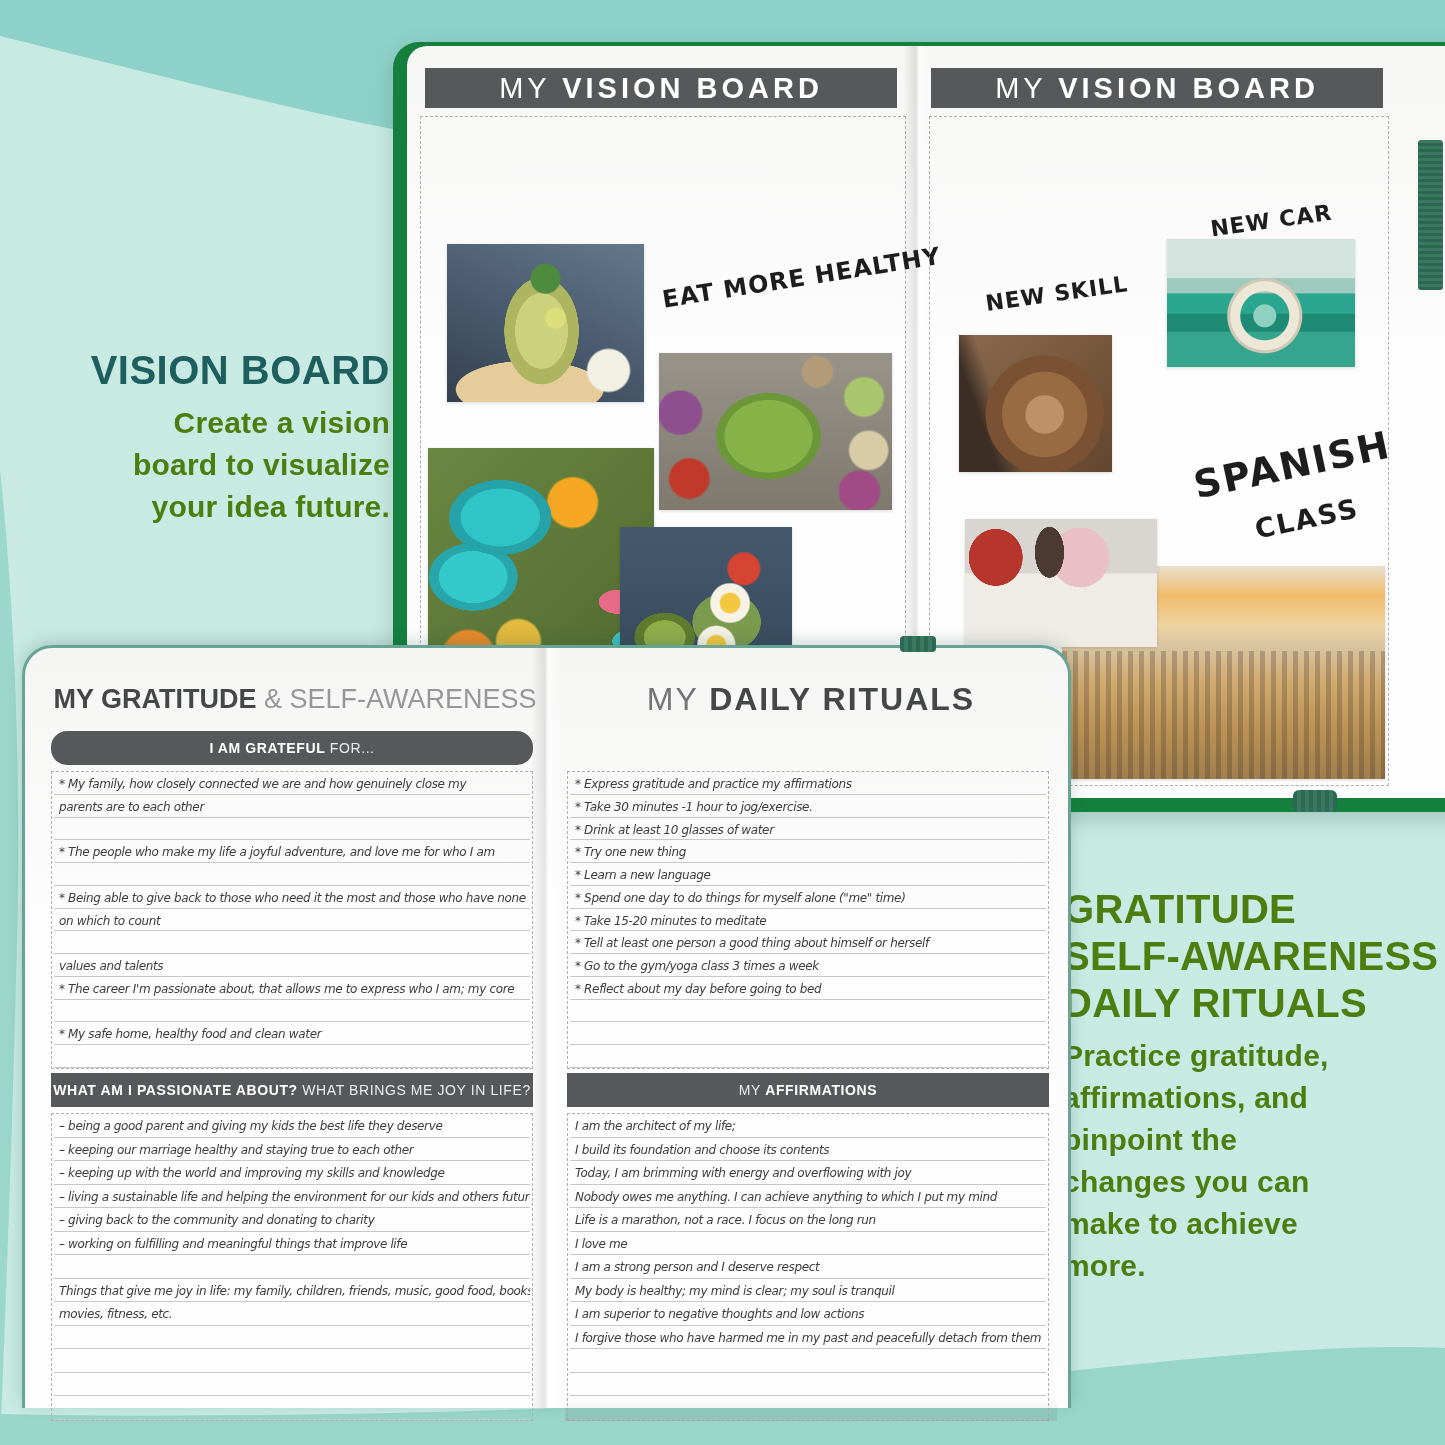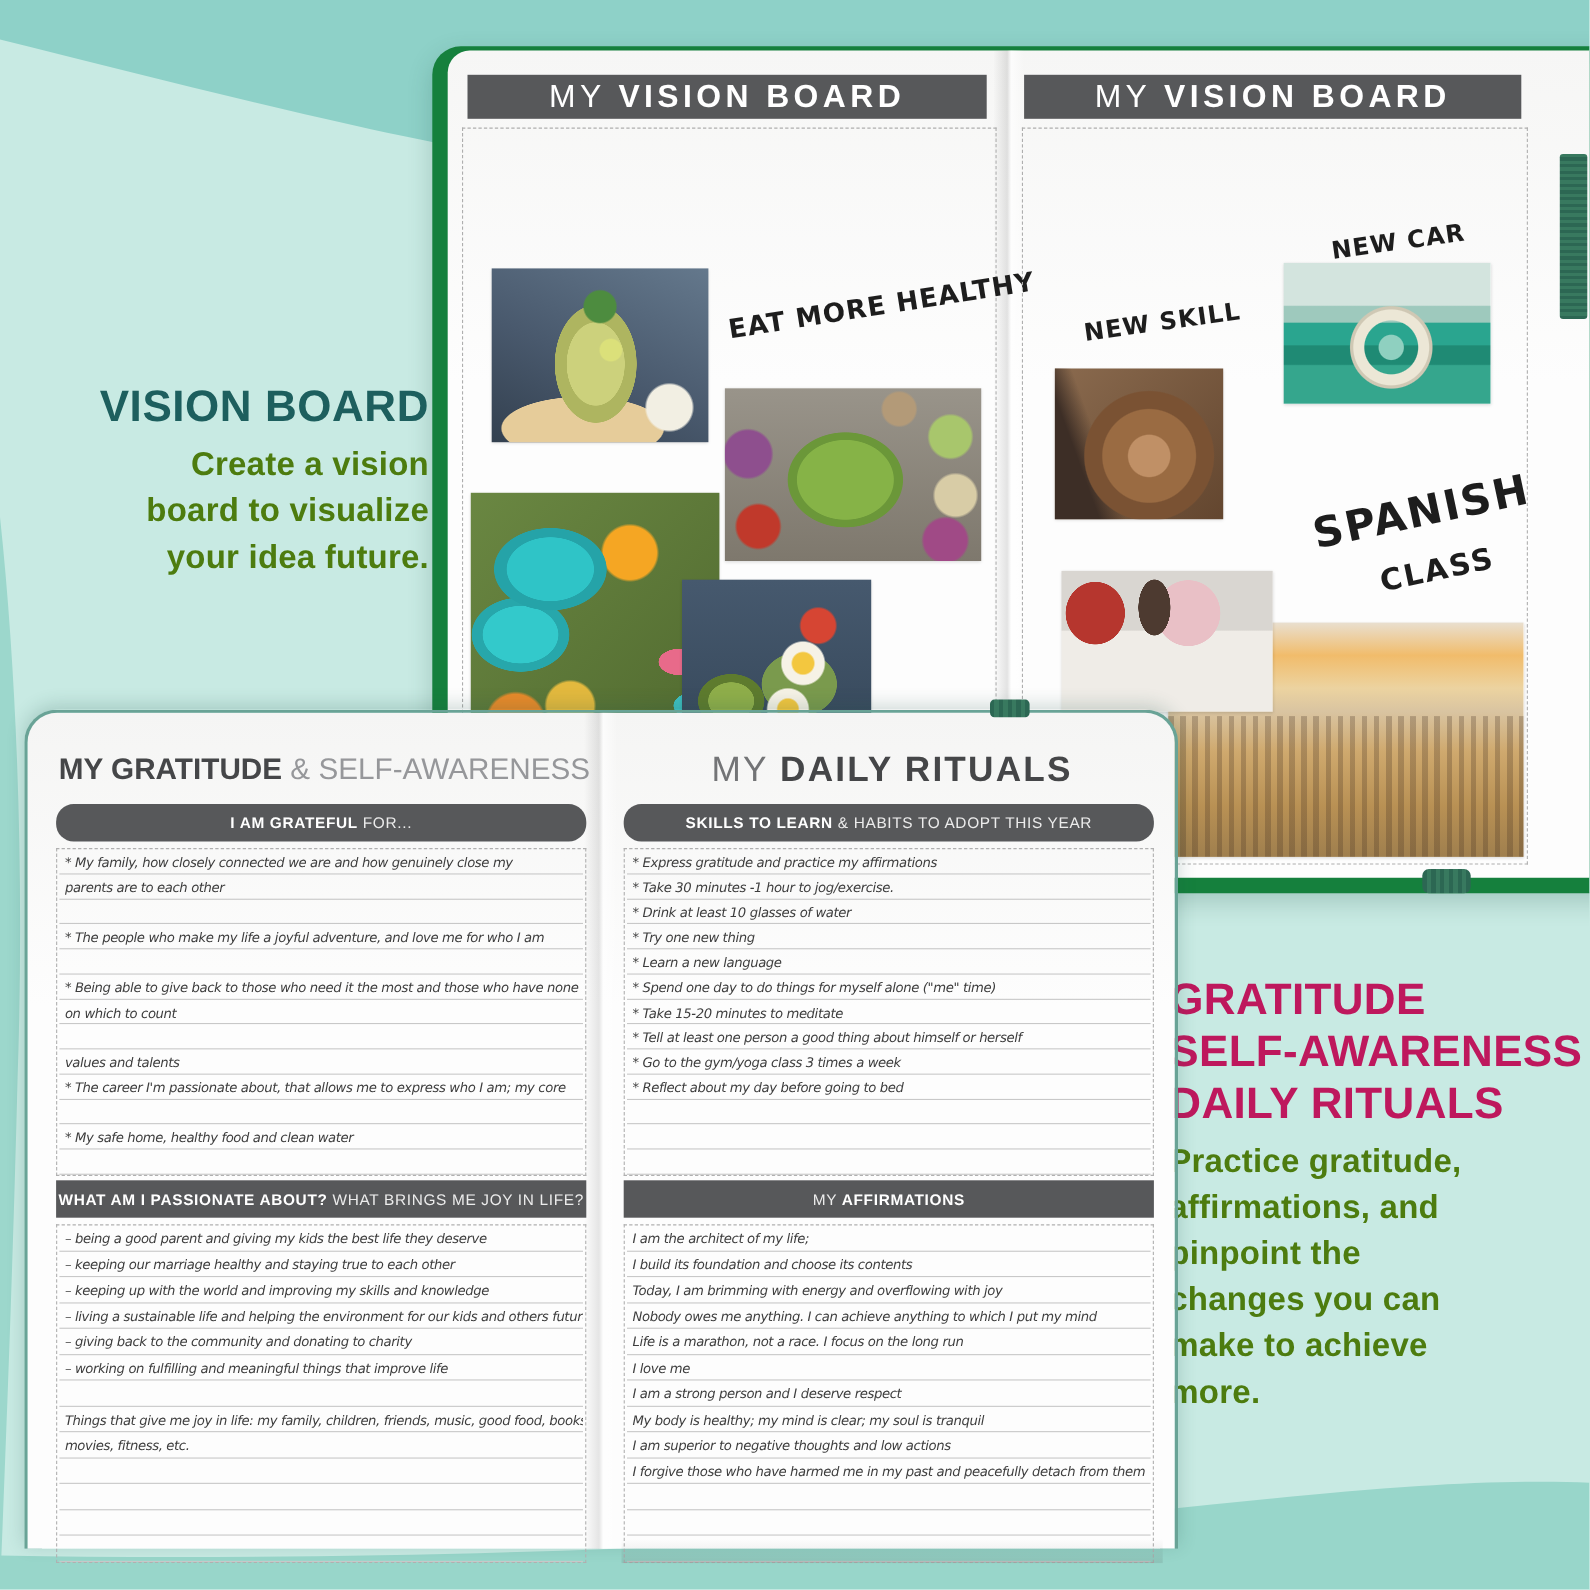--- a/index.html
+++ b/index.html
@@ -121,21 +121,21 @@
   .s1r{top:98px;height:296px;} .s2r{top:440px;height:306px;}
   .rl{flex:1;border-bottom:1px solid #c8c8c8;overflow:hidden;white-space:nowrap;}
   .hw{display:block;padding:2px 0 0 5px;font:italic 12px/20px "DejaVu Sans",sans-serif;
       letter-spacing:-.35px;color:#3d3d3d;}
 
   
   .cap{position:absolute;z-index:2;}
   .cap-left{left:48px;top:346px;width:342px;text-align:right;}
   .cap-right{left:1063px;top:886px;width:382px;text-align:left;}
   .cap-title{font-size:40px;font-weight:700;color:#1d5f5e;letter-spacing:.5px;line-height:48px;}
-  .ctl{font-size:40px;font-weight:700;color:#be185d;line-height:47px;letter-spacing:.3px;}
+  .ctl{font-size:40px;font-weight:700;color:#4d7c0f;line-height:47px;letter-spacing:.3px;}
   .cap-body{margin-top:8px;}
   .cl{font-size:30px;font-weight:700;color:#4d7c0f;line-height:42px;letter-spacing:.2px;}
 </style>
 </head>
 <body>
 
 <div class="stage">
 
   <svg class="bg" width="1445" height="1445" viewBox="0 0 1445 1445">
     <rect x="0" y="0" width="1445" height="1445" fill="#c8eae3"></rect>
@@ -270,21 +270,20 @@
           </div>
           <div class="rl">
             <span class="hw"></span>
           </div>
         </div>
     </div>
 
     <div class="jpage jpr">
       <div class="j-title"><span class="thin2">MY </span><b>DAILY RITUALS</b></div>
 
-      <div class="bar jbar s1h"><span></span><b>SKILLS TO LEARN</b><span> &amp; HABITS TO ADOPT THIS YEAR</span></div>
       <div class="rules s1r">
 
       <div class="rl">
             <span class="hw">* Express gratitude and practice my affirmations</span>
           </div>
           <div class="rl">
             <span class="hw">* Take 30 minutes -1 hour to jog/exercise.</span>
           </div>
           <div class="rl">
             <span class="hw">* Drink at least 10 glasses of water</span>

